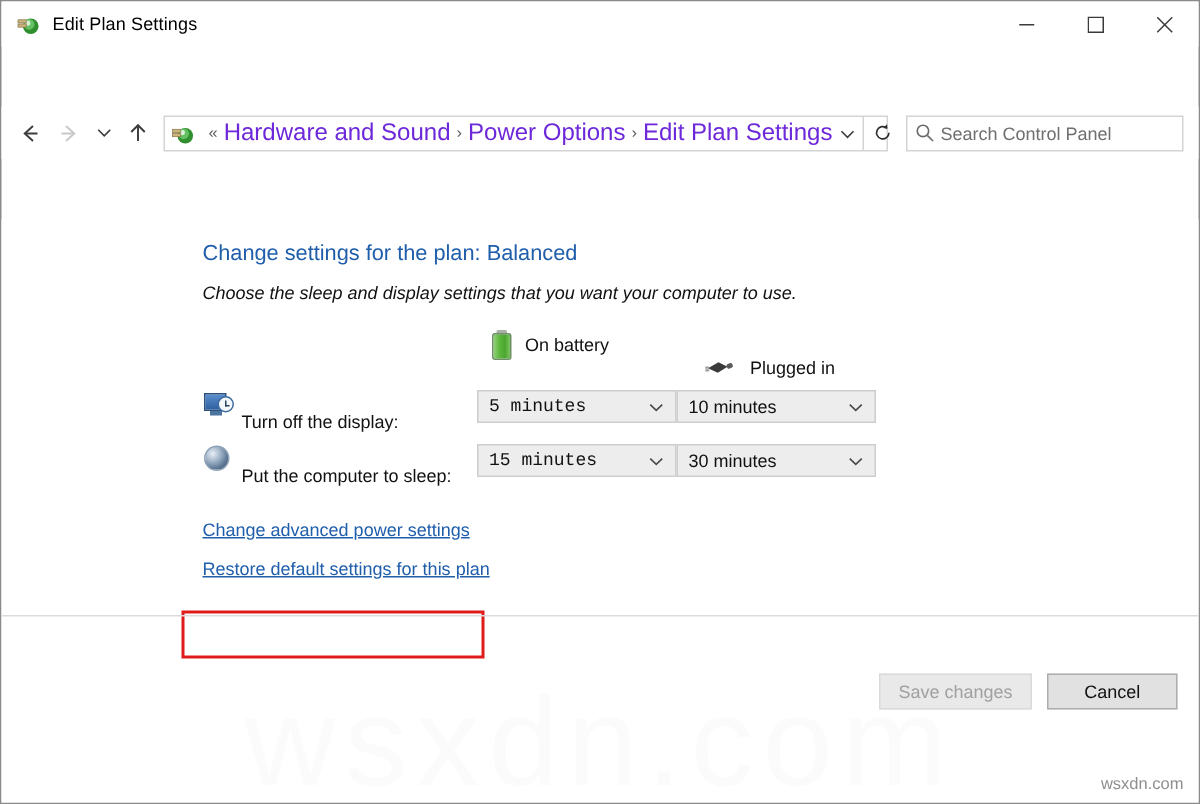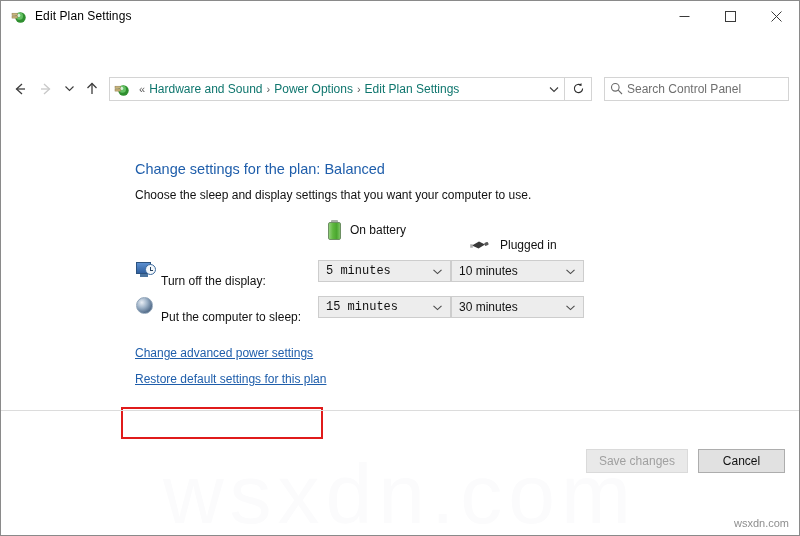--- a/index.html
+++ b/index.html
@@ -99,22 +99,22 @@
     position: relative;
     flex: 0 0 auto;
   }
   .crumbsep {
     color: #5a5a5a;
     font-size: 11px;
     padding: 0 4px;
     flex: 0 0 auto;
   }
   .crumb {
-    font-size: 12px;
-    color: #0f766e;
+    font-size: 16px;
+    color: #6d28d9;
     white-space: nowrap;
     flex: 0 0 auto;
   }
   .addr-spacer { flex: 1 1 auto; }
   .addr-chevron {
     width: 20px; height: 22px;
     display: flex; align-items: center; justify-content: center;
     color: #3d3d3d;
     flex: 0 0 auto;
   }
@@ -175,20 +175,21 @@
     top: 15px;
     font-size: 14.5px;
     color: #1f5eab;
   }
   .subheading {
     position: absolute;
     left: 134px;
     top: 42px;
     font-size: 12px;
     color: #111111;
+    font-style: italic;
   }
 
   
   .colhdr {
     position: absolute;
     top: 74px;
     display: flex;
     align-items: center;
   }
   .colhdr-label {

